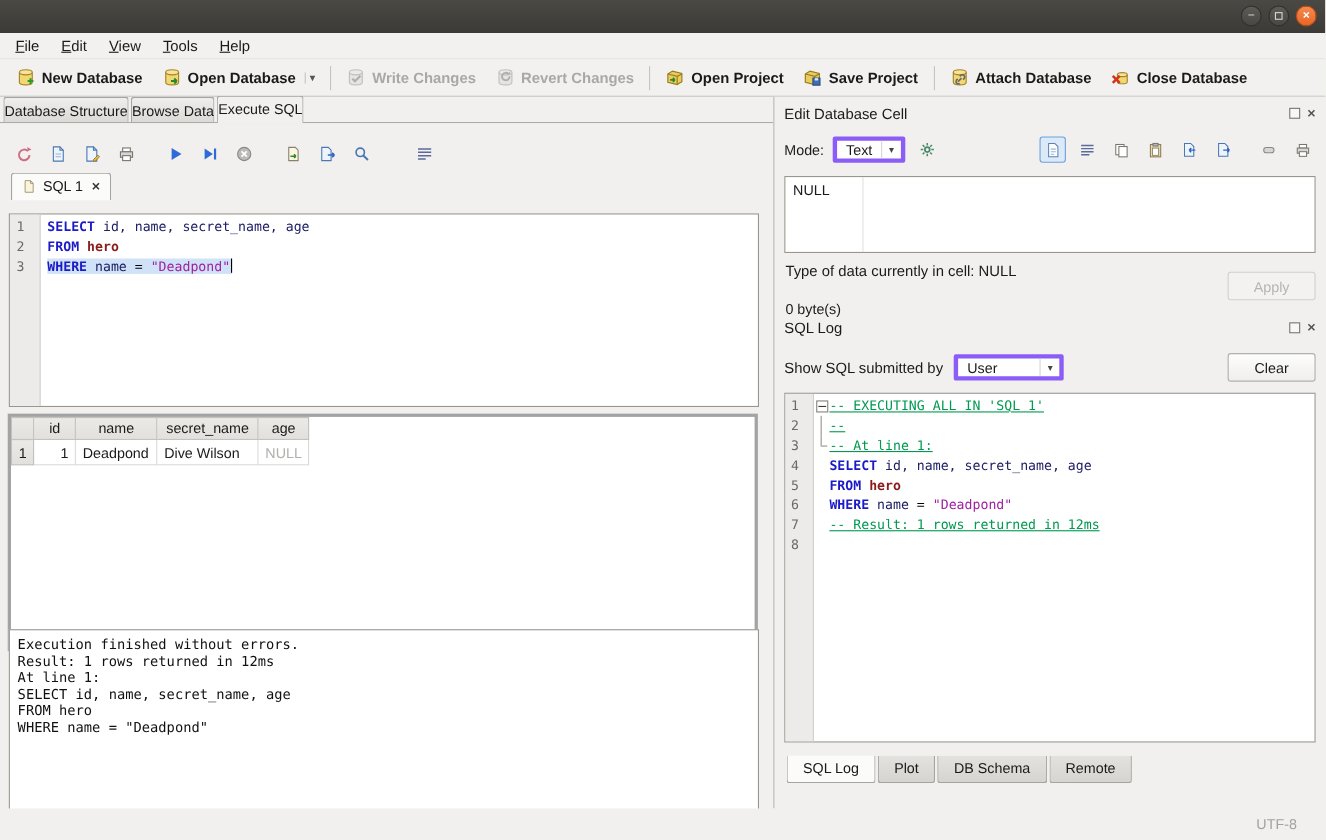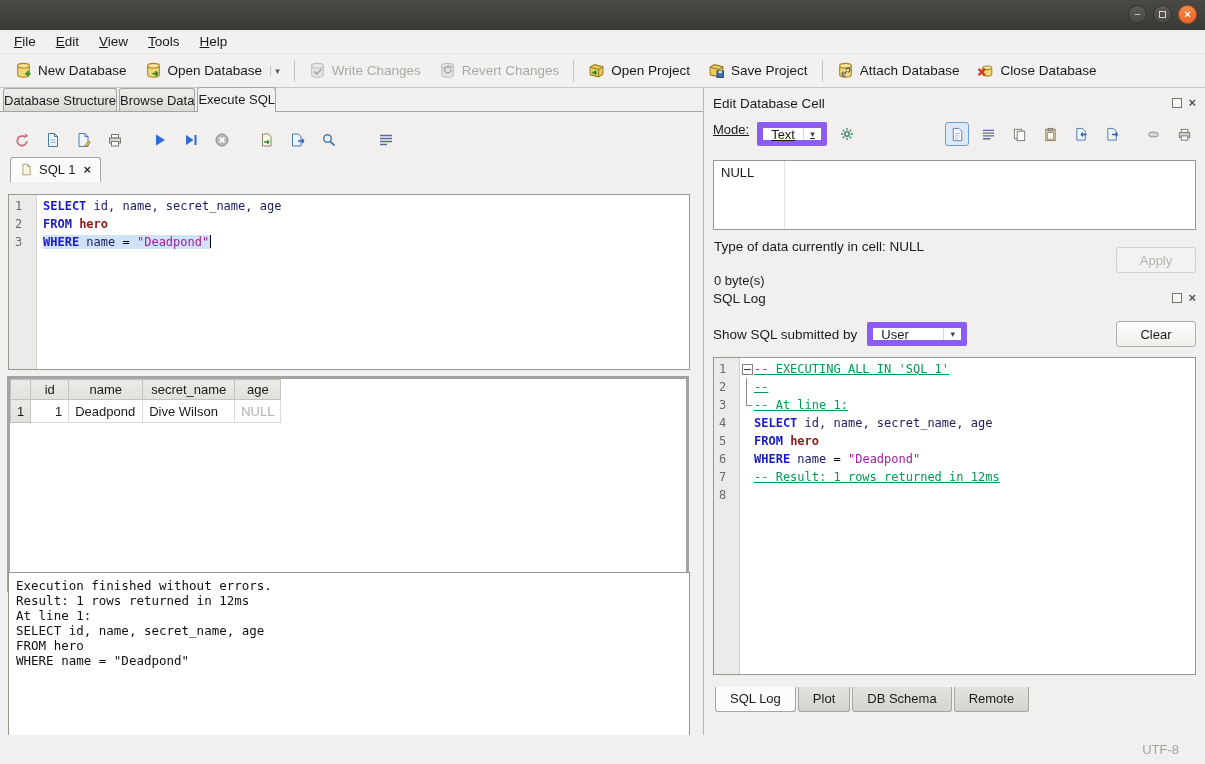--- a/index.html
+++ b/index.html
@@ -20,21 +20,21 @@
 
   
   .menubar { position:absolute; top:30px; left:0; width:100%; height:24px; background:#f2f1ef;
     display:flex; align-items:center; padding-left:4px; border-bottom:1px solid #e4e2df; }
   .menu-item { padding:3px 10px; font-size:13.5px; }
   .menu-item .mn { text-decoration:underline; }
 
   
   .toolbar { position:absolute; top:54px; left:0; width:100%; height:34px; background:#f2f1ef;
     display:flex; align-items:center; padding:0 6px; border-bottom:1px solid #c9c7c3; }
-  .titem { display:flex; align-items:center; gap:6px; padding:4px 9px; border-radius:3px; font-size:13.5px; white-space:nowrap; }
+  .titem { display:flex; align-items:center; gap:6px; padding:4px 9px; border-radius:3px; font-size:13.5px; white-space:nowrap;font-weight:bold; }
   .titem.disabled { color:#aaa8a4; }
   .titem.disabled svg { filter:grayscale(1); opacity:.45; }
   .tsep { width:1px; height:22px; background:#c6c4c0; margin:0 5px; }
   .dd-arrow { font-size:9px; color:#555; margin-left:2px; padding-left:4px; border-left:1px solid #c6c4c0; }
 
   
   .left-panel { position:absolute; top:88px; left:0; width:703px; height:647px; }
   .mtabbar { height:24px; display:flex; align-items:flex-end; padding-left:3px; border-bottom:1px solid #a6a4a0; }
   .mtab { padding:4px 0 3px; border:1px solid #a6a4a0; border-bottom:none; margin-right:2px;
     background:linear-gradient(#efeeec,#dcdad6); border-radius:3px 3px 0 0; font-size:13px; }
@@ -89,22 +89,22 @@
 
   
   .right-panel { position:absolute; top:88px; left:703px; width:502px; height:647px; background:#f1f0ee;
     border-left:1px solid #bab8b4; padding:0 9px; }
   .dock-header { display:flex; align-items:center; height:22px; margin-top:4px; font-size:13.5px; }
   .dock-header .dtitle { flex:1; }
   .dock-btns { display:flex; gap:6px; align-items:center; }
   .dock-float { width:10px; height:10px; border:1px solid #77756f; background:#f8f7f5; }
   .dock-close { font-size:13px; font-weight:bold; color:#55534f; line-height:10px; }
 
-  .mode-row { display:flex; align-items:flex-start; margin-top:8px; height:28px;text-decoration:underline; }
-  .combo { display:inline-flex; align-items:center; background:#fff; border:6px solid #8b5cf6; border-radius:2px;
+  .mode-row { display:flex; align-items:center; margin-top:8px; height:28px; }
+  .combo { display:inline-flex; align-items:center; background:#fff; border:4px solid #8b5cf6; border-radius:2px;
     height:24px; padding-left:8px; font-size:13px; }
   .combo .arrow-zone { width:18px; align-self:stretch; display:flex; align-items:center; justify-content:center;
     border-left:1px solid #d8d6d2; margin-left:8px; color:#444; font-size:9px; }
   .mini-btn { width:24px; height:24px; display:flex; align-items:center; justify-content:center; border-radius:3px; }
   .mini-btn.selected { border:1px solid #6f9fd8; background:#dce9f8; }
   .icon-group { margin-left:auto; display:flex; align-items:center; gap:7px; }
 
   .cell-editor { position:relative; margin-top:10px; height:70px; background:#fff; border:1px solid #98968f;
     font-size:13px; }
   .cell-editor .cval { position:absolute; top:4px; left:7px; }

